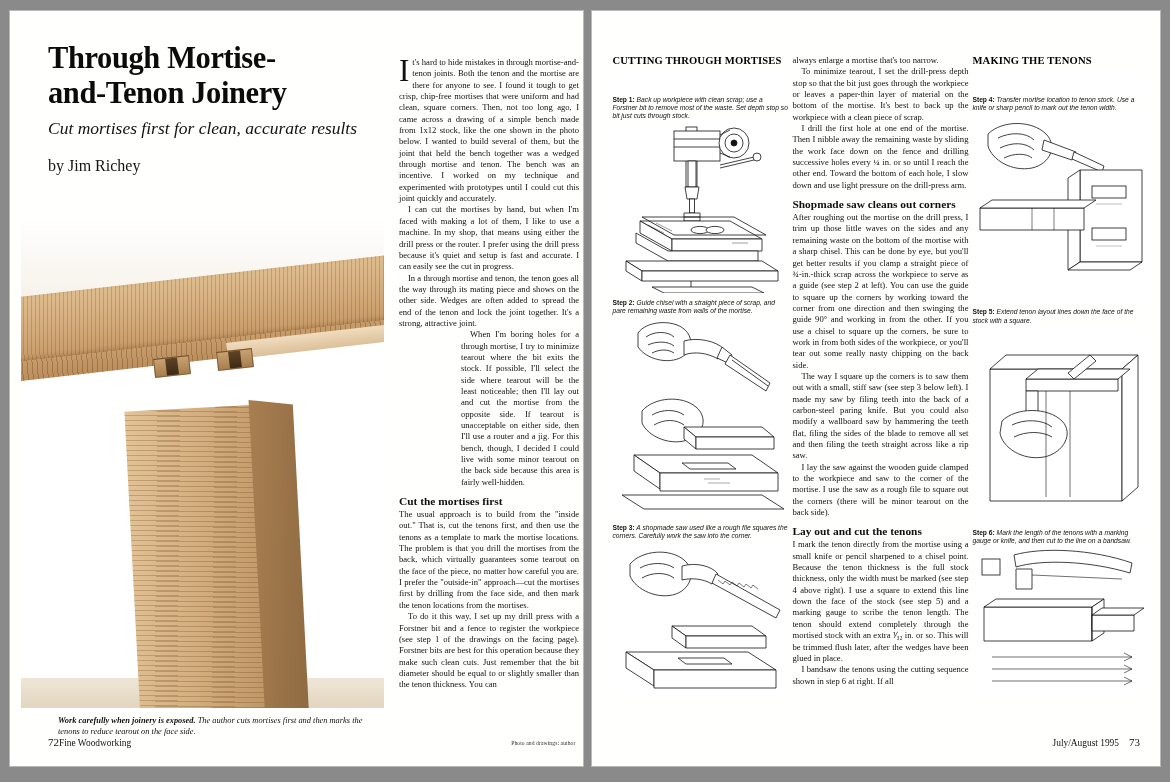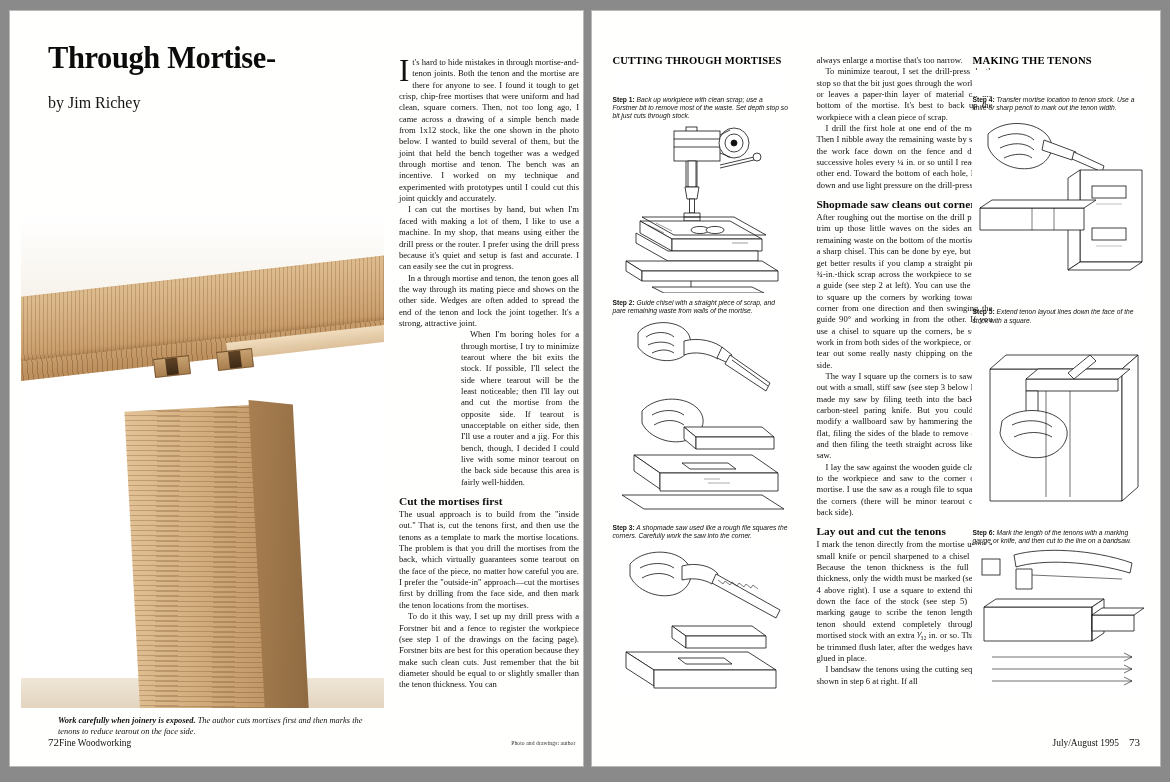--- a/index.html
+++ b/index.html
@@ -161,21 +161,21 @@
   #lp-folio .num { font-size: 11px; margin-right: 0; }
   #credit {
     position: absolute; right: 8px; bottom: 20px;
     font-size: 5.6px; color: #333; letter-spacing: .1px;
   }
 
   
   .rp-inner { position: absolute; inset: 0; }
   .rp-col { position: absolute; top: 44px; width: 176px; }
   #rp-col1 { left: 20px; }
-  #rp-col2 { left: 224px; }
+  #rp-col2 { left: 200px; }
   #rp-col3 { left: 380px; }
 
   .sec-head {
     font-size: 10.6px; font-weight: bold; letter-spacing: .15px;
     color: #000; margin-bottom: 4px;
   }
   .step-cap {
     font-family: "Liberation Sans", sans-serif;
     font-size: 6.7px; line-height: 8.2px;
     font-style: italic; color: #111;
@@ -207,21 +207,23 @@
 <body>
 
 <div id="spread">
 
   <div class="page" id="page-left">
     <div class="lp-inner">
 
       <div id="title-block">
         <div id="headline">
           <div>Through Mortise-</div>
-        </div>
+          <div>and-Tenon Joinery</div>
+        </div>
+        <div id="deck">Cut mortises first for clean, accurate results</div>
         <div id="byline">by Jim Richey</div>
       </div>
 
       <div id="photo">
         <div class="photo-canvas">
           <div class="bg-wall"></div>
           <div class="floor"></div>
           <div class="leg"></div>
           <div class="leg-side"></div>
           <div class="slab-front"></div>

